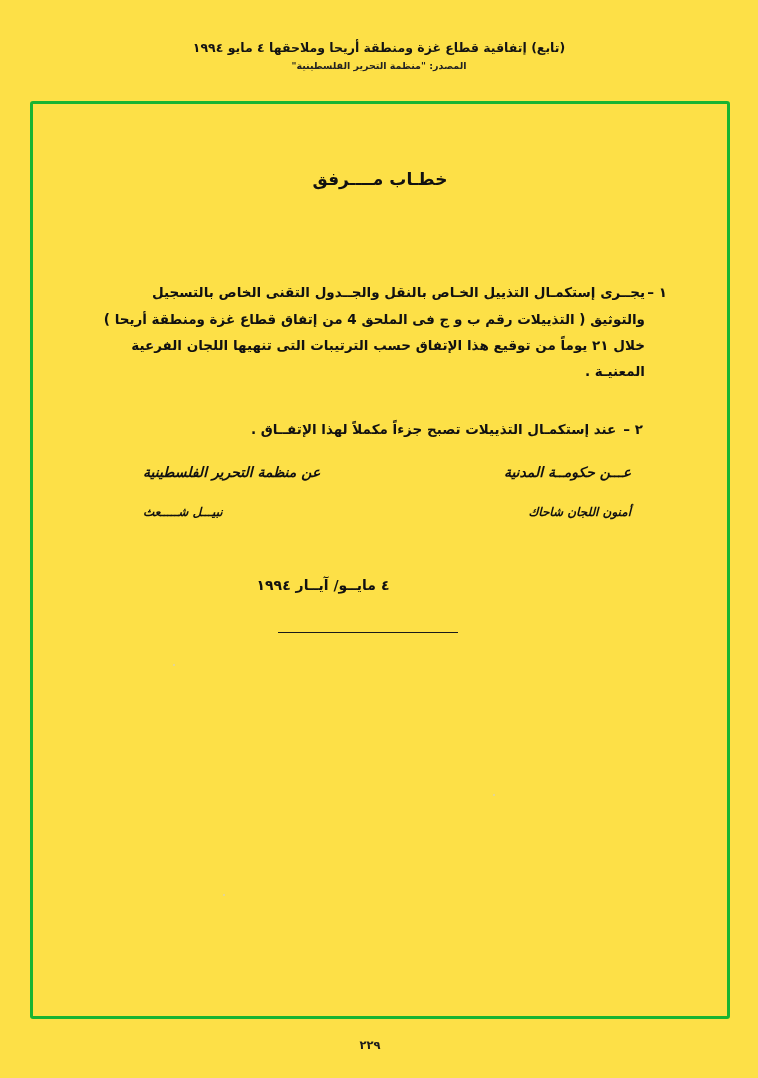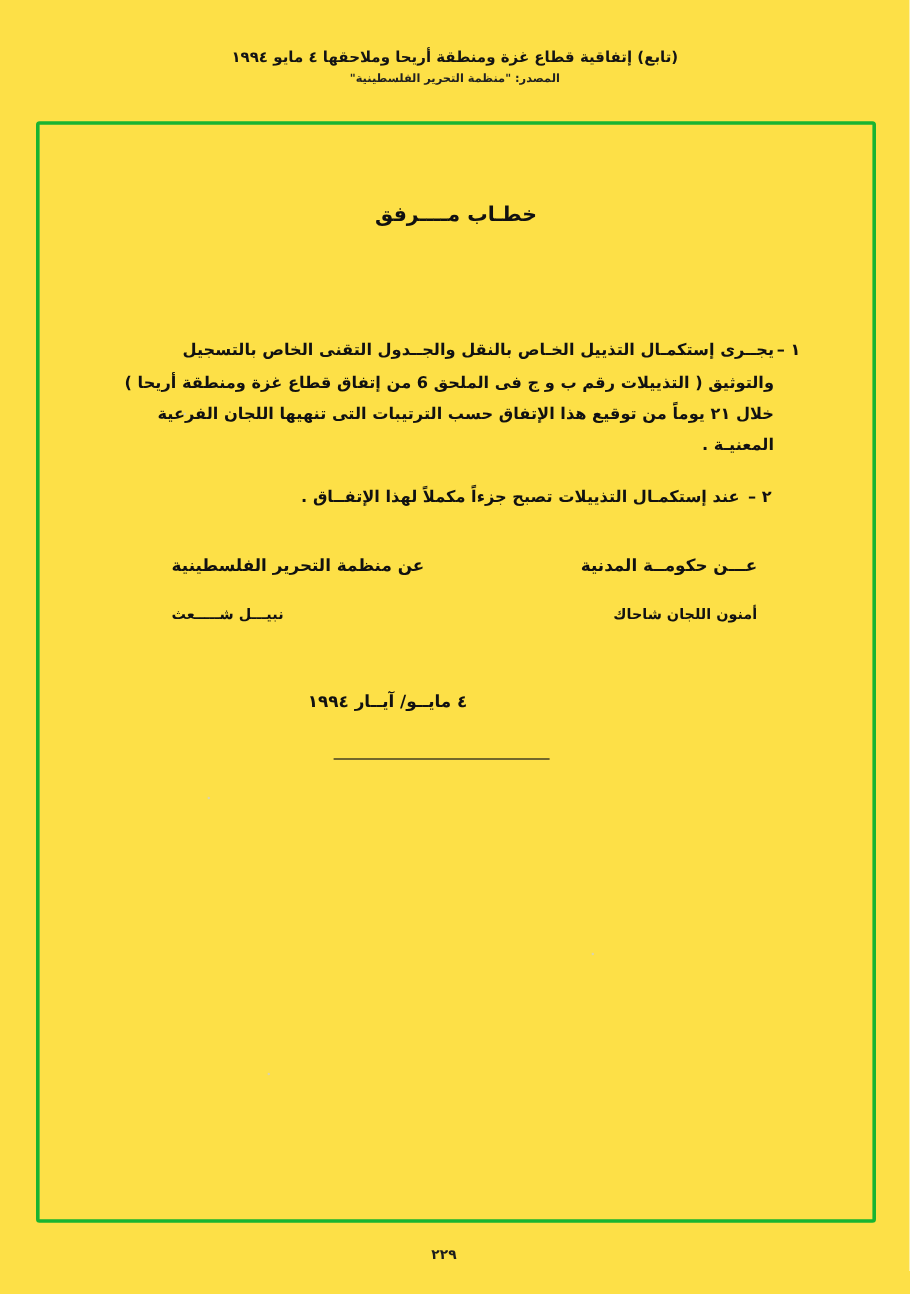--- a/index.html
+++ b/index.html
@@ -97,35 +97,36 @@
   .clause-1 .body {
     display: block;
     padding-right: 22px;
     margin-top: -26px;
   }
   .clause-num {
     display: inline-block;
     width: 22px;
   }
   .clause-2 {
-    margin-top: 16px;
+    margin-top: 31px;
     padding-right: 24px;
   }
   
   .signatures {
     position: absolute;
     top: 360px;
     left: 70px;
     right: 70px;
     display: flex;
     justify-content: space-between;
   }
   .sig-col {
     width: 46%;
     text-align: center;
+    font-style: italic;
   }
   .sig-col.right { text-align: right; padding-right: 26px;}
   .sig-col.left { text-align: left; padding-left: 40px;}
   .sig-party {
     font-size: 14px;
     font-weight: bold;
     color: #111;
     letter-spacing: 0.5px;
   }
   .sig-name {
@@ -187,21 +188,21 @@
   <div class="frame">
     <div class="frame-inner">
 
       <div class="title-block">
         <div class="title-line1">خطـاب مــــرفق</div>
       </div>
 
       <div class="clauses">
         <div class="clause clause-1">
           <span class="clause-num">١ –</span>
-          <span class="body">يجــرى إستكمـال التذييل الخـاص بالنقل والجــدول التقنى الخاص بالتسجيل والتوثيق ( التذييلات رقم ب و  ج   فى الملحق 6 من إتفاق قطاع غزة ومنطقة أريحا ) خلال ٢١ يوماً من توقيع هذا الإتفاق حسب الترتيبات التى تنهيها اللجان الفرعية المعنيـة .</span>
+          <span class="body">يجــرى إستكمـال التذييل الخـاص بالنقل والجــدول التقنى الخاص بالتسجيل والتوثيق ( التذييلات رقم ب و  ج   فى الملحق 4 من إتفاق قطاع غزة ومنطقة أريحا ) خلال ٢١ يوماً من توقيع هذا الإتفاق حسب الترتيبات التى تنهيها اللجان الفرعية المعنيـة .</span>
         </div>
         <div class="clause clause-2">
           <span class="clause-num">٢ –</span>
           <span>عند إستكمـال التذييلات تصبح جزءاً مكملاً لهذا الإتفــاق .</span>
         </div>
       </div>
 
       <div class="signatures">
         <div class="sig-col right">
           <div class="sig-party">عـــن حكومــة المدنية</div>

